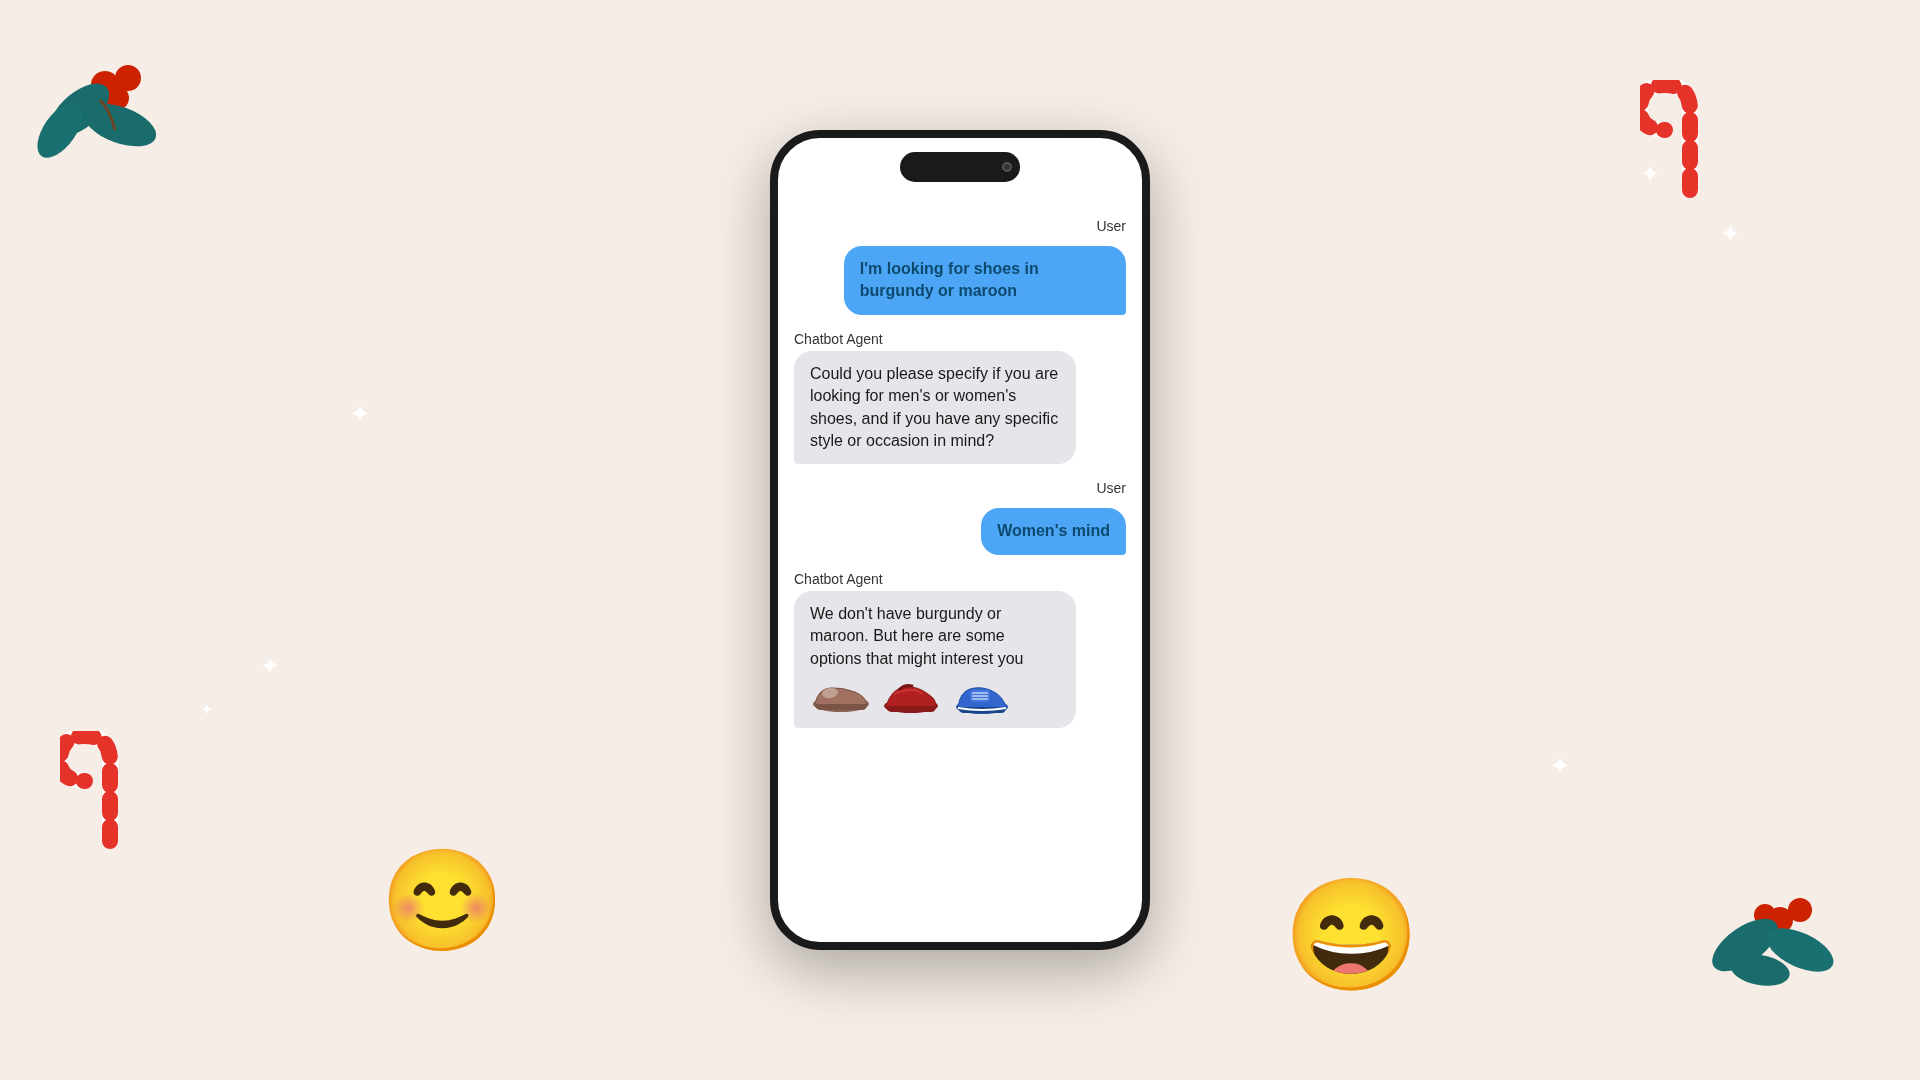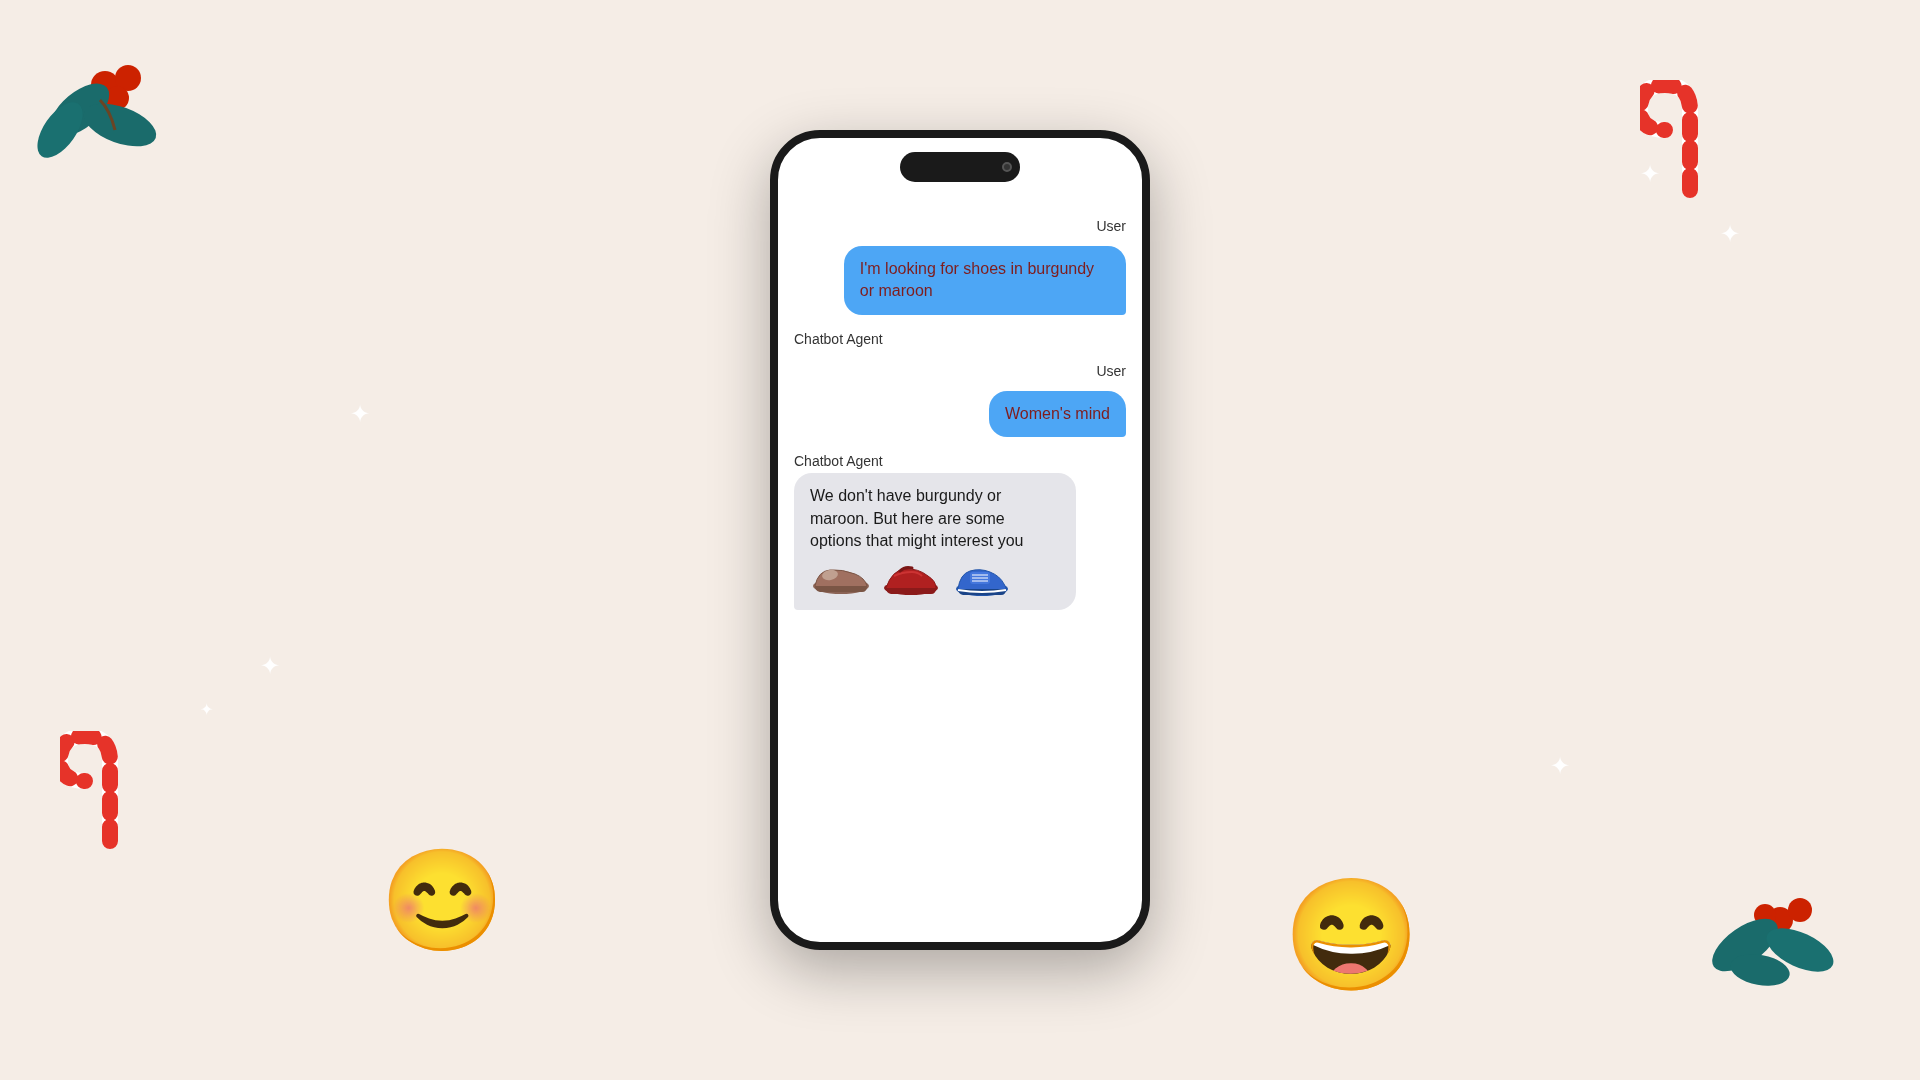--- a/index.html
+++ b/index.html
@@ -142,23 +142,24 @@
     .bubble {
       border-radius: 18px;
       padding: 12px 16px;
       font-size: 16px;
       line-height: 1.4;
       max-width: 85%;
     }
 
     .bubble.user {
       background: #4da6f5;
-      color: #7f1d1d;
+      color: #0c4a6e;
       align-self: flex-end;
       border-bottom-right-radius: 4px;
+      font-weight: bold;
     }
 
     .bubble.agent {
       background: #e5e5ea;
       color: #1a1a1a;
       align-self: flex-start;
       border-bottom-left-radius: 4px;
     }
 
     .message-right {
@@ -263,20 +264,21 @@
 
     <div class="chat-content">
 
       <div class="message-group message-right">
         <span class="message-label right">User</span>
         <div class="bubble user">I'm looking for shoes in burgundy or maroon</div>
       </div>
 
       <div class="message-group message-left">
         <span class="message-label">Chatbot Agent</span>
+        <div class="bubble agent">Could you please specify if you are looking for men's or women's shoes, and if you have any specific style or occasion in mind?</div>
       </div>
 
       <div class="message-group message-right">
         <span class="message-label right">User</span>
         <div class="bubble user">Women's mind</div>
       </div>
 
       <div class="message-group message-left">
         <span class="message-label">Chatbot Agent</span>
         <div class="bubble agent">

